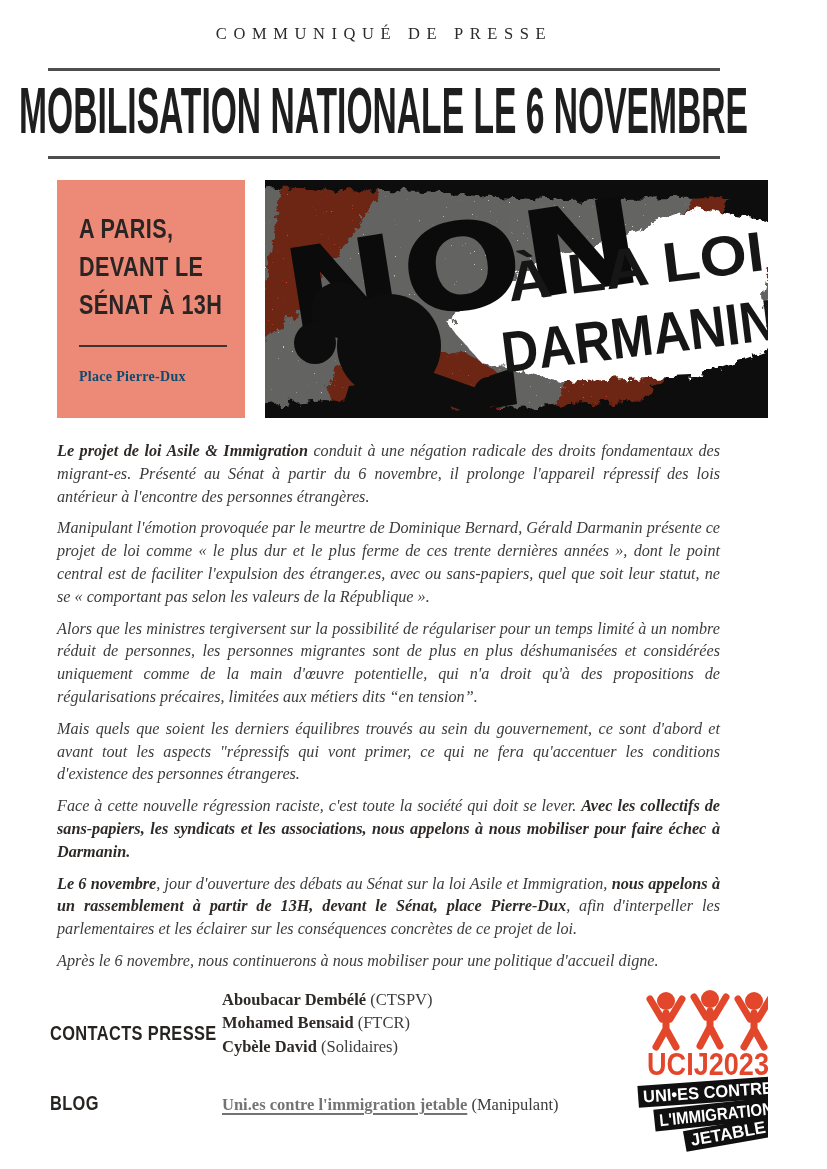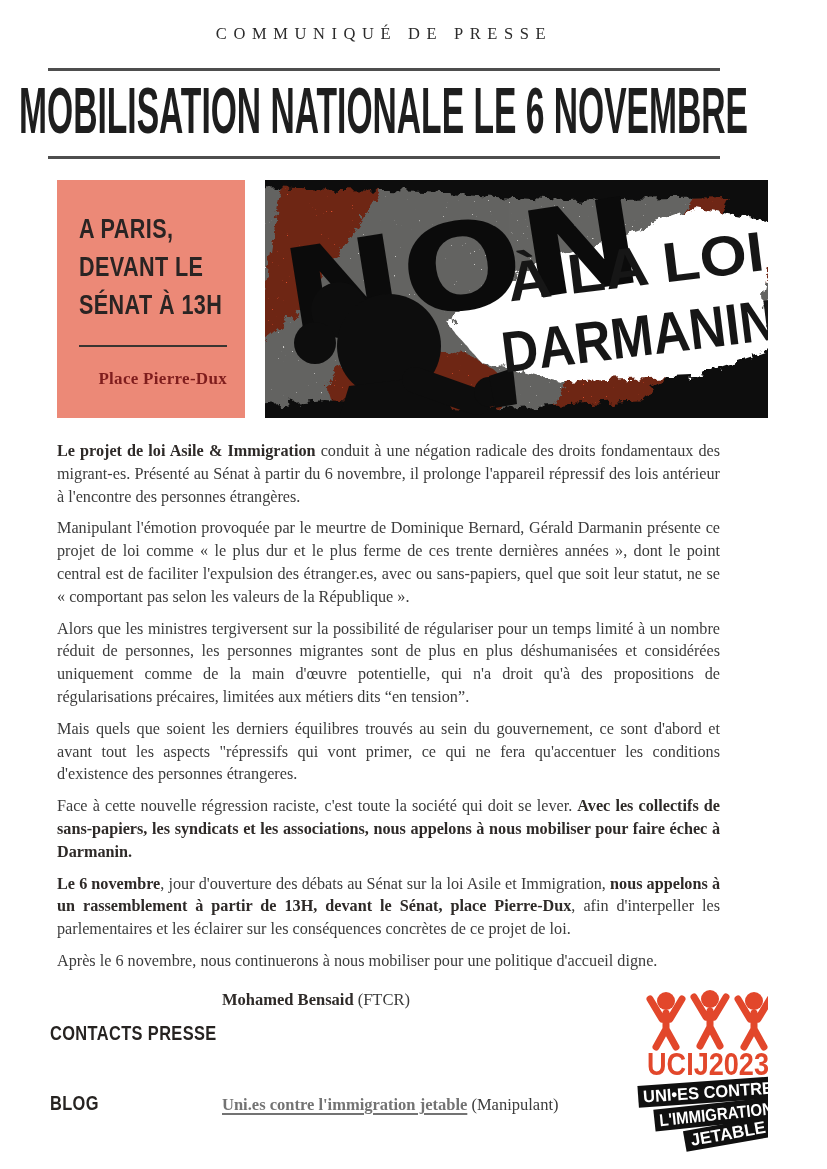--- a/index.html
+++ b/index.html
@@ -13,23 +13,23 @@
   .title-svg{display:block;margin:12px auto 0 auto;}
   .hero-row{margin:21px 48px 8px 57px;display:flex;gap:20px;}
   .event-box{flex:none;width:188px;height:238px;background:#EC8977;box-sizing:border-box;
              padding:30px 18px 0 22px;}
   .event-lines{transform:scaleX(0.80);transform-origin:left top;
                font-family:"Liberation Sans", sans-serif;font-weight:bold;
                font-size:27px;line-height:38px;color:#2a2423;white-space:nowrap;
                letter-spacing:0.5px;}
   .event-divider{width:148px;height:2px;background:#3a3531;margin:21px 0 0 0;}
   .event-location{margin-top:22px;font-family:"Liberation Serif", serif;font-weight:bold;
-                  font-size:17px;color:#7f1d1d;letter-spacing:0.3px;text-align:right;}
+                  font-size:14px;color:#0c4a6e;letter-spacing:0.3px;}
   .hero-art{flex:none;display:block;width:514px;height:238px;overflow:hidden;}
-  .body-copy{margin:22px 48px 0 57px;}
+  .body-copy{margin:22px 48px 0 57px;font-style:italic;}
   .body-copy p{margin:0 0 9px 0;font-size:16.2px;line-height:22.8px;text-align:justify;
                color:#3c3c3c;}
   .b{font-weight:bold;color:#2e2a28;}
   .footer{position:relative;height:162px;margin-top:12px;}
   .cond-label{position:absolute;font-family:"Liberation Sans", sans-serif;font-weight:bold;
               font-size:21px;color:#262321;transform:scaleX(0.78);transform-origin:left center;
               white-space:nowrap;letter-spacing:0.5px;}
   .contacts-label{left:50px;top:36px;}
   .blog-label{left:50px;top:106px;}
   .contact-list{position:absolute;left:222px;top:3px;font-size:16.5px;line-height:23.5px;
@@ -114,21 +114,23 @@
       <p><span>Alors que les ministres tergiversent sur la possibilité de régulariser pour un temps limité à un nombre réduit de personnes, les personnes migrantes sont de plus en plus déshumanisées et considérées uniquement comme de la main d'œuvre potentielle, qui n'a droit qu'à des propositions de régularisations précaires, limitées aux métiers dits “en tension”.</span></p>
       <p><span>Mais quels que soient les derniers équilibres trouvés au sein du gouvernement, ce sont d'abord et avant tout les aspects "répressifs qui vont primer, ce qui ne fera qu'accentuer les conditions d'existence des personnes étrangeres.</span></p>
       <p><span>Face à cette nouvelle régression raciste, c'est toute la société qui doit se lever. </span><span class="b">Avec les collectifs de sans-papiers, les syndicats et les associations, nous appelons à nous mobiliser pour faire échec à Darmanin.</span></p>
       <p><span class="b">Le 6 novembre</span><span>, jour d'ouverture des débats au Sénat sur la loi Asile et Immigration, </span><span class="b">nous appelons à un rassemblement à partir de 13H, devant le Sénat, place Pierre-Dux</span><span>, afin d'interpeller les parlementaires et les éclairer sur les conséquences concrètes de ce projet de loi.</span></p>
       <p><span>Après le 6 novembre, nous continuerons à nous mobiliser pour une politique d'accueil digne.</span></p>
     </div>
 
   <div class="footer">
     <div class="cond-label contacts-label">CONTACTS PRESSE</div>
     <div class="contact-list">
+        <div><span class="b">Aboubacar Dembélé</span><span> (CTSPV)</span></div>
         <div><span class="b">Mohamed Bensaid</span><span> (FTCR)</span></div>
+        <div><span class="b">Cybèle David</span><span> (Solidaires)</span></div>
       </div>
 
     <div class="cond-label blog-label">BLOG</div>
     <div class="blog-line">
       <a href="#">Uni.es contre l'immigration jetable</a><span> </span><span>(Manipulant)</span>
     </div>
 
     <svg class="logo-svg" width="140" height="160" viewBox="0 0 140 160">
       <g stroke="#E2472B" stroke-width="7" stroke-linecap="round" fill="none">
         <circle cx="28" cy="16" r="9" fill="#E2472B" stroke="none"></circle>

